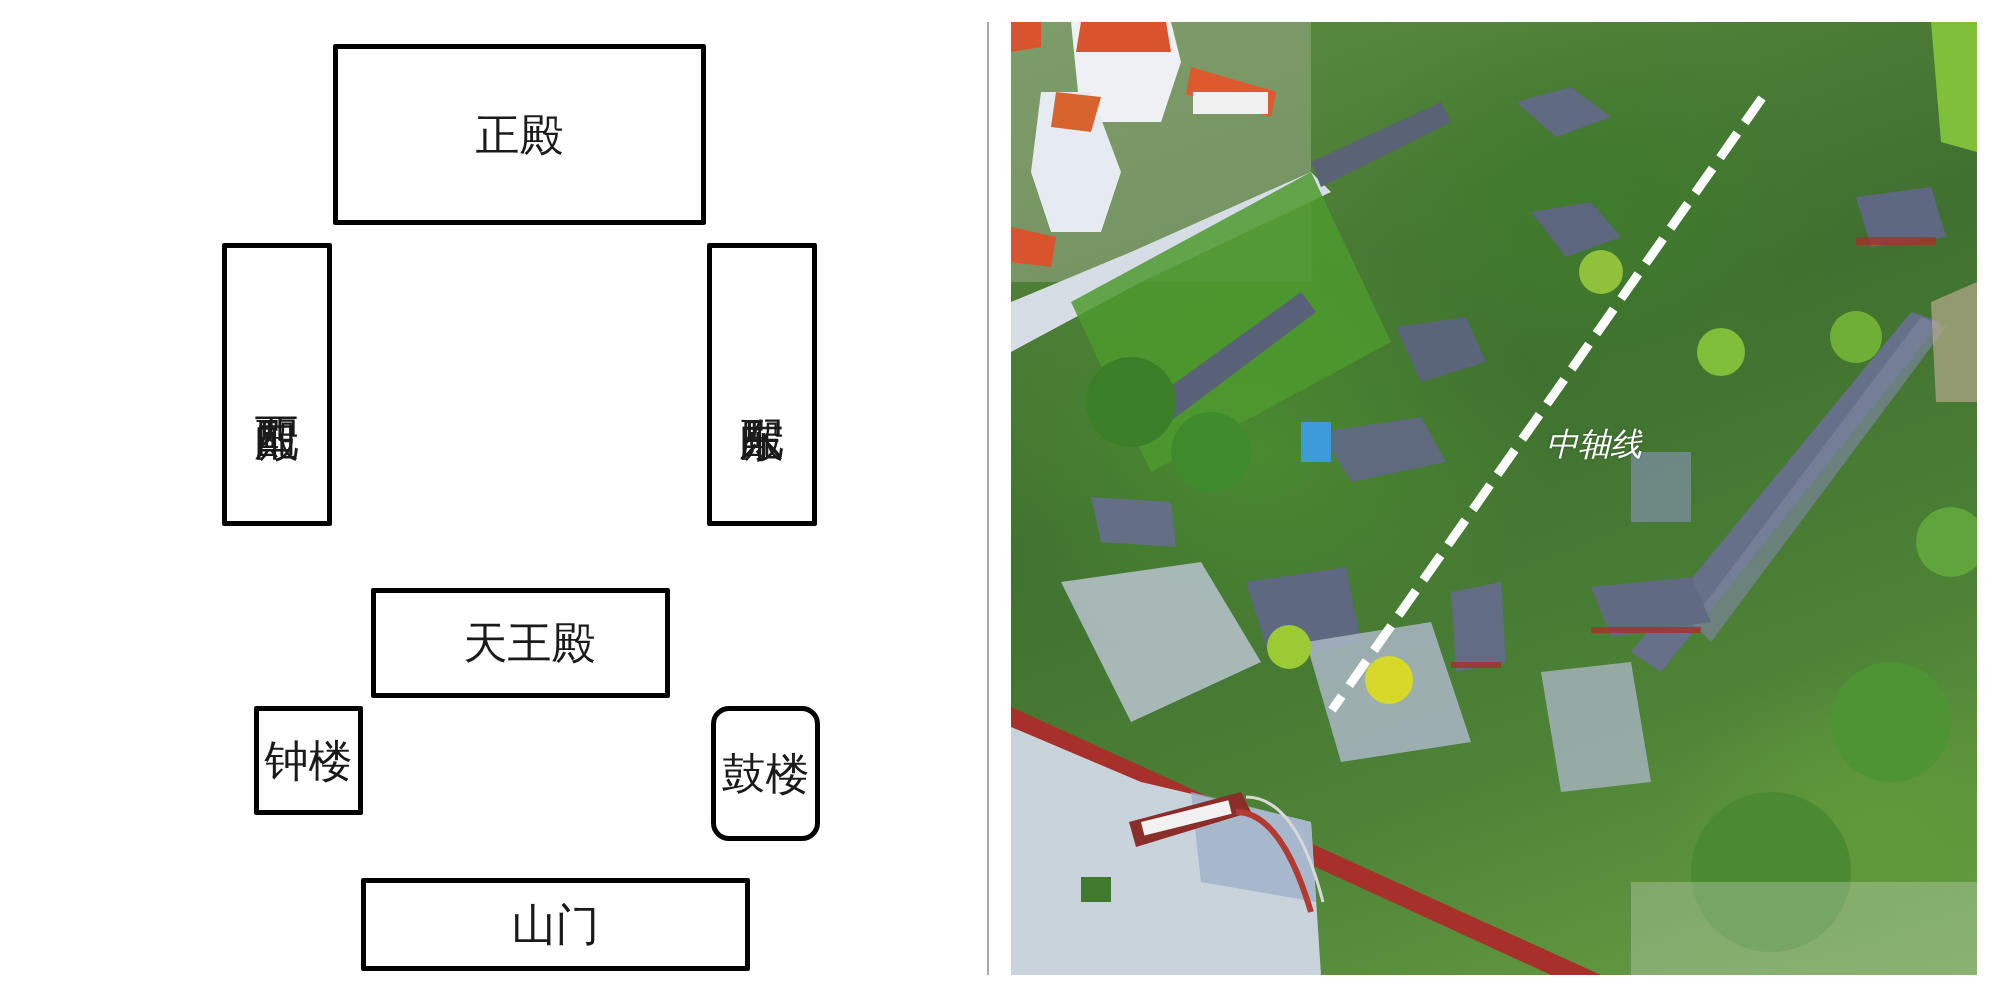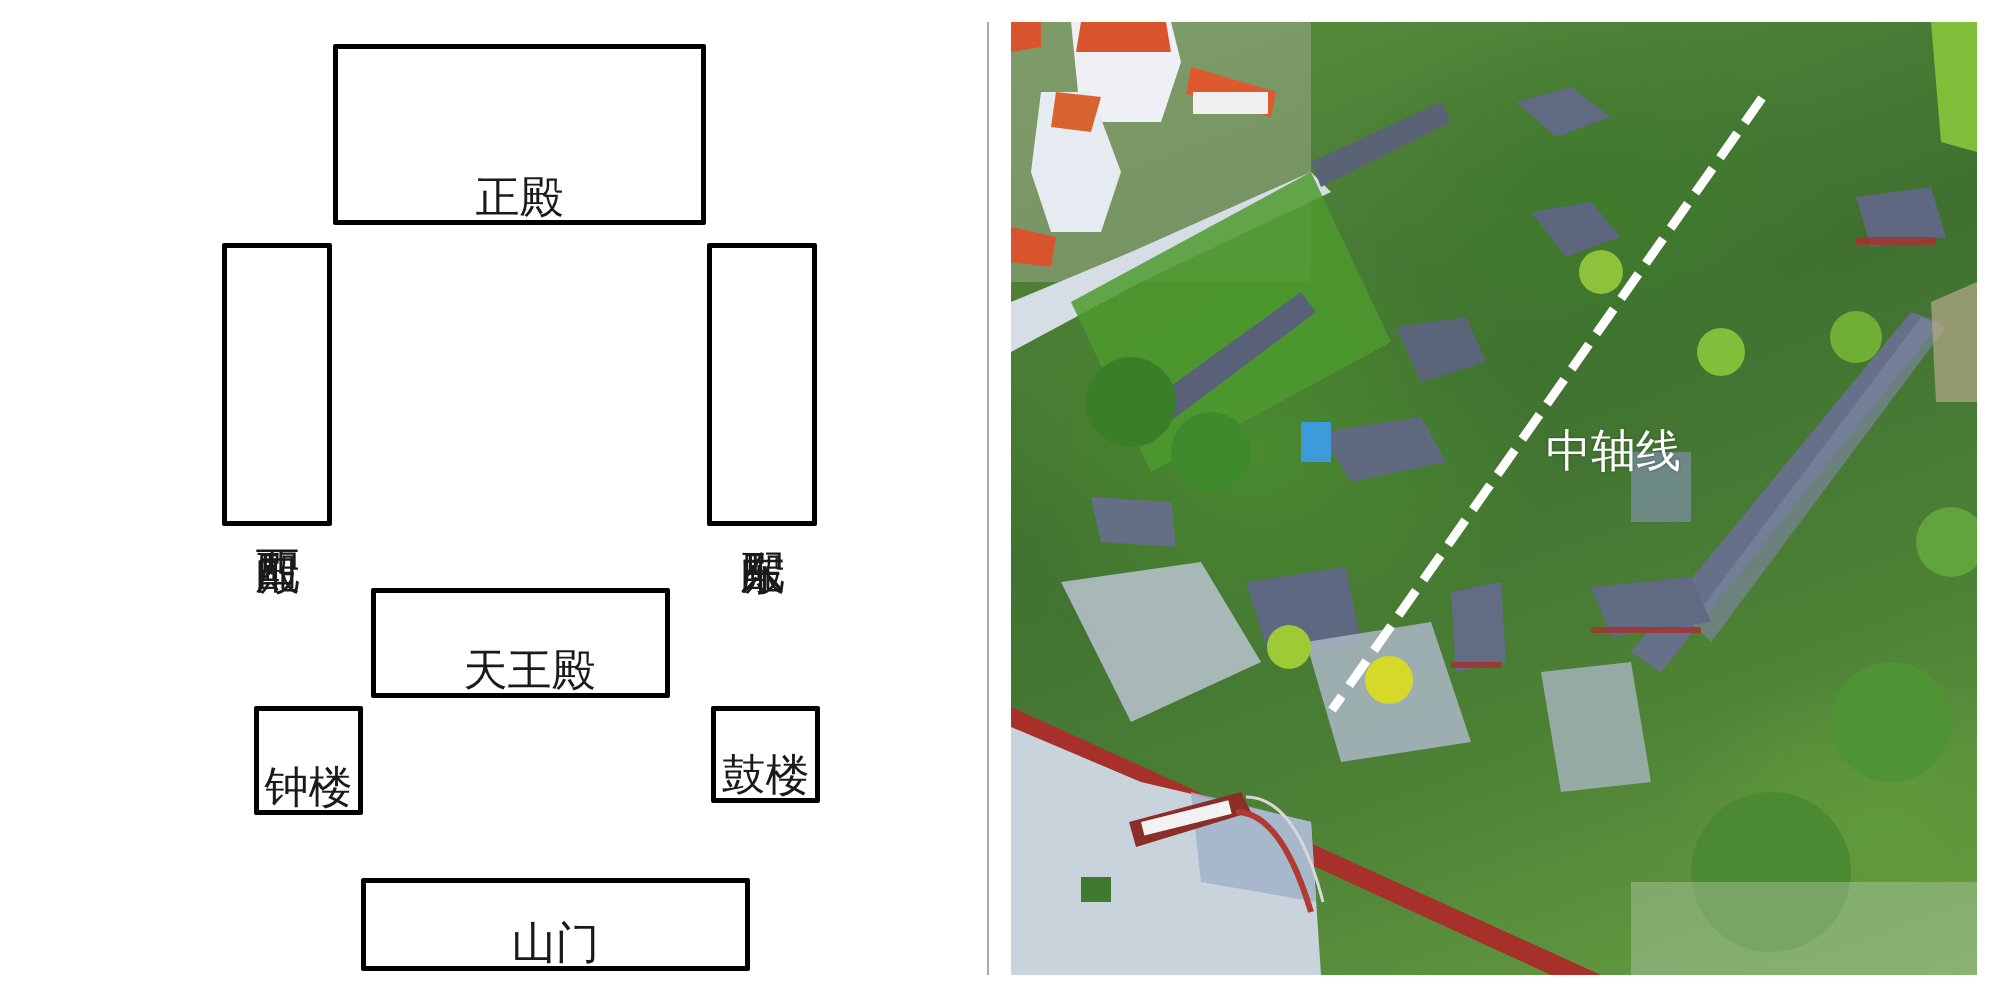--- a/index.html
+++ b/index.html
@@ -4,22 +4,22 @@
   <style>
     html, body { margin: 0; padding: 0; }
     body {
       width: 2000px; height: 1000px; position: relative; overflow: hidden;
       background: #ffffff;
       font-family: "DejaVu Serif", "Liberation Serif", serif;
     }
     .box {
       position: absolute; box-sizing: border-box;
       border: 5px solid #000000; border-radius: 2px; background: #ffffff;
-      display: flex; align-items: flex-end; justify-content: center;
-      color: #1a1a1a; font-size: 44px; line-height: 1; font-family: Liberation Serif, serif;
+      display: flex; align-items: center; justify-content: center;
+      color: #1a1a1a; font-size: 44px; line-height: 1;
     }
     .box .label { letter-spacing: 0; white-space: nowrap; }
     .box.vertical .label {
       writing-mode: vertical-rl; text-orientation: upright;
       letter-spacing: 2px;
     }
     .divider {
       position: absolute; left: 987px; top: 22px; width: 2px; height: 953px;
       background: #a9a9a9;
     }
@@ -28,24 +28,25 @@
       overflow: hidden;
       background:
         radial-gradient(ellipse 220px 160px at 90% 85%, #5f9a3a 0%, rgba(95,154,58,0) 100%),
         radial-gradient(ellipse 260px 200px at 60% 20%, #3e7a2c 0%, rgba(62,122,44,0) 100%),
         radial-gradient(ellipse 300px 220px at 25% 45%, #4b8a30 0%, rgba(75,138,48,0) 100%),
         linear-gradient(160deg, #5c8f3f 0%, #3f7030 40%, #4d8236 70%, #6aa044 100%);
     }
     .photo svg { position: absolute; left: 0; top: 0; }
     .axis-label {
       position: absolute; left: 1546px; top: 428px;
-      color: #ffffff; font-size: 45px; line-height: 1;
+      color: #ffffff; font-size: 32px; line-height: 1;
       text-shadow: 0 0 3px rgba(0,0,0,0.35);
       font-family: "DejaVu Serif", "Liberation Serif", serif;
       white-space: nowrap;
+      font-style: italic;
     }
   </style>
 </head>
 <body>
 
 <div>
   <div class="box" style="left:333px; top:44px; width:373px; height:181px;">
     <span class="label">正殿</span>
   </div>
 
@@ -58,21 +59,21 @@
   </div>
 
   <div class="box" style="left:371px; top:588px; width:299px; height:110px;padding-left:18px;">
     <span class="label">天王殿</span>
   </div>
 
   <div class="box" style="left:222px; top:706px; width:109px; height:109px;margin-left:32px;">
     <span class="label">钟楼</span>
   </div>
 
-  <div class="box" style="left:711px; top:706px; width:109px; height:97px;">
+  <div class="box" style="left:711px; top:706px; width:109px; height:135px;border-radius:18px;">
     <span class="label">鼓楼</span>
   </div>
 
   <div class="box" style="left:325px; top:878px; width:389px; height:93px;margin-left:36px;">
     <span class="label">山门</span>
   </div>
 </div>
 
 <div class="divider"></div>
 

